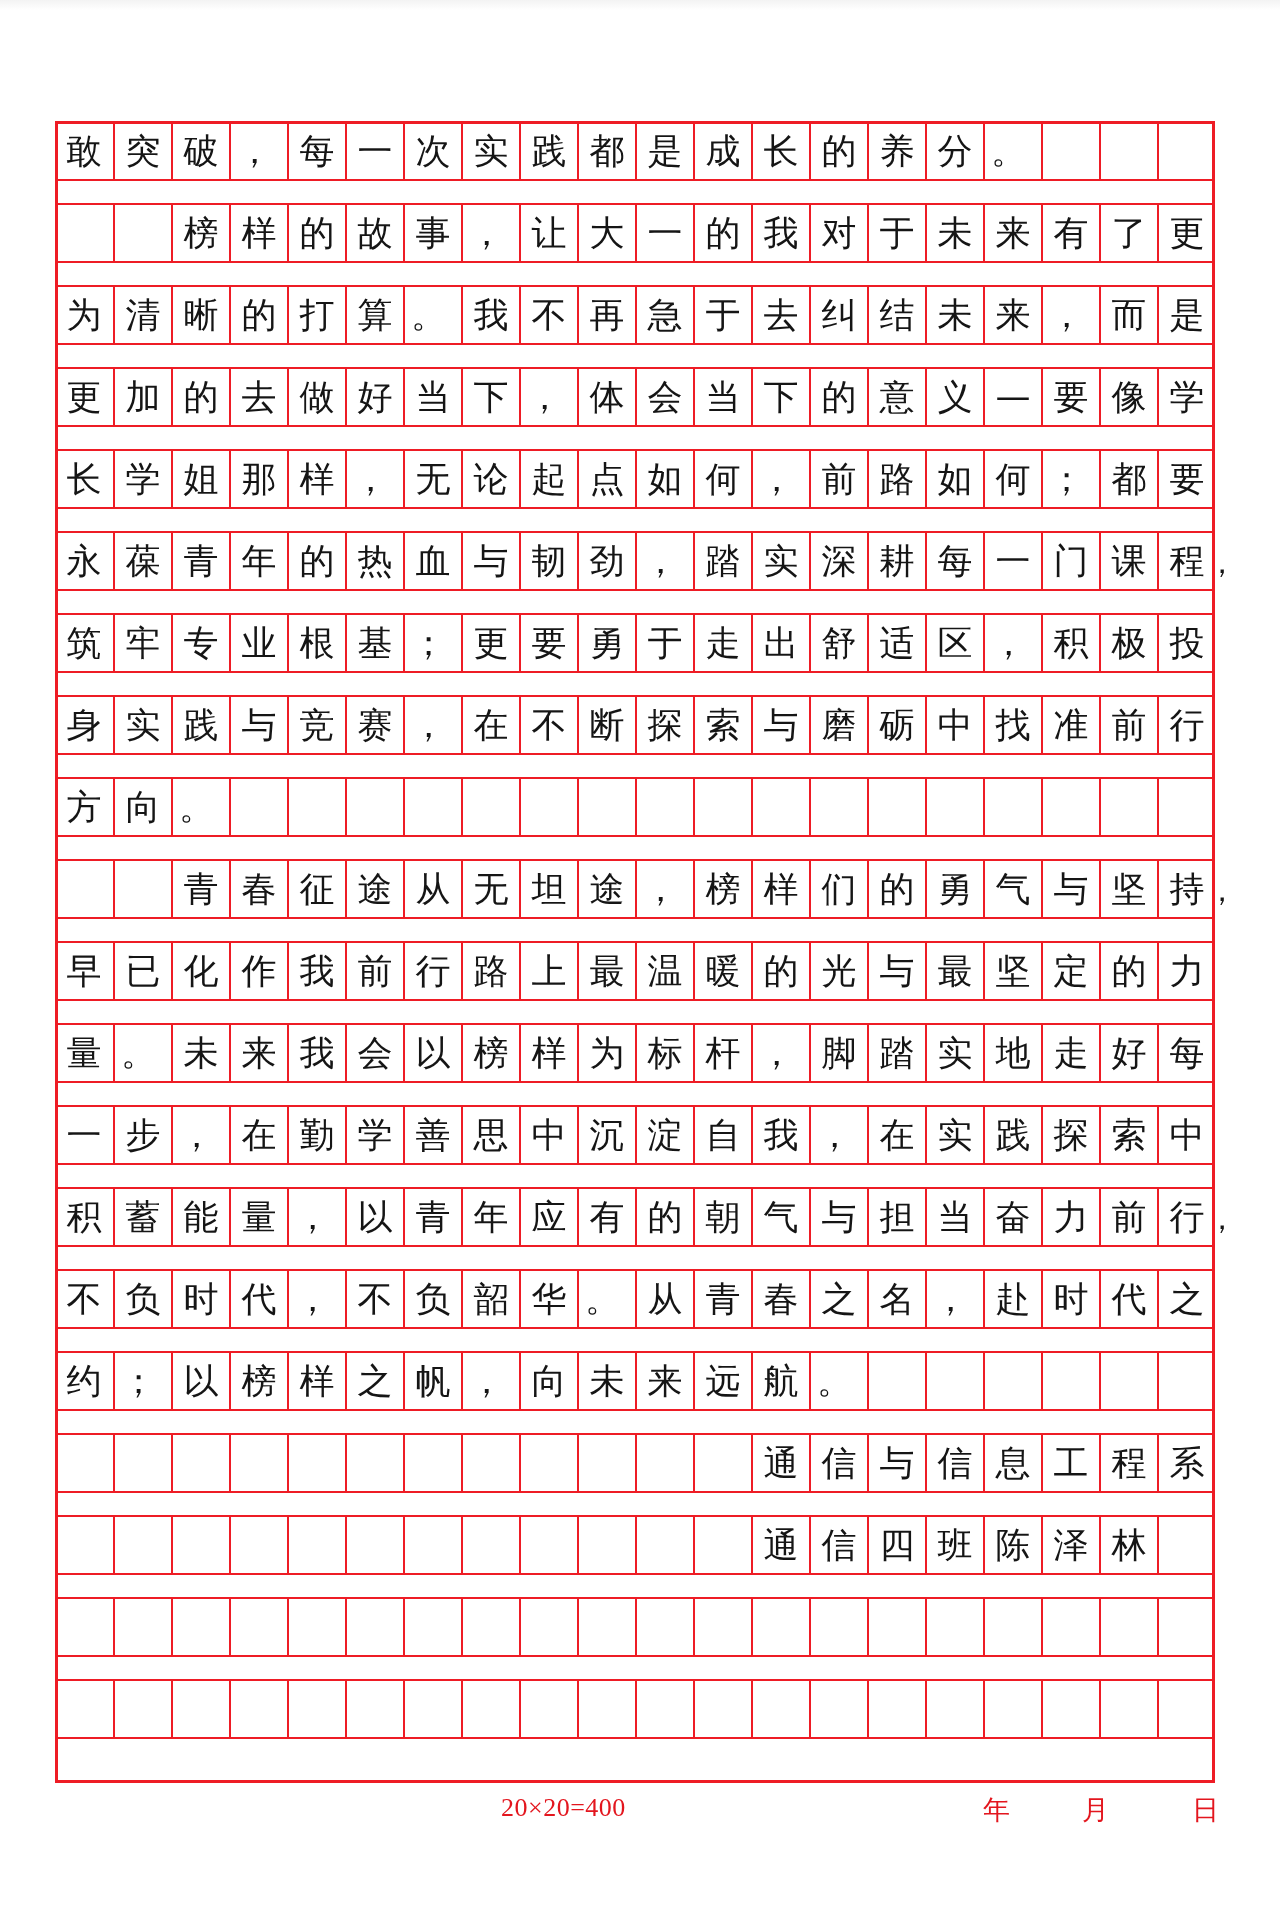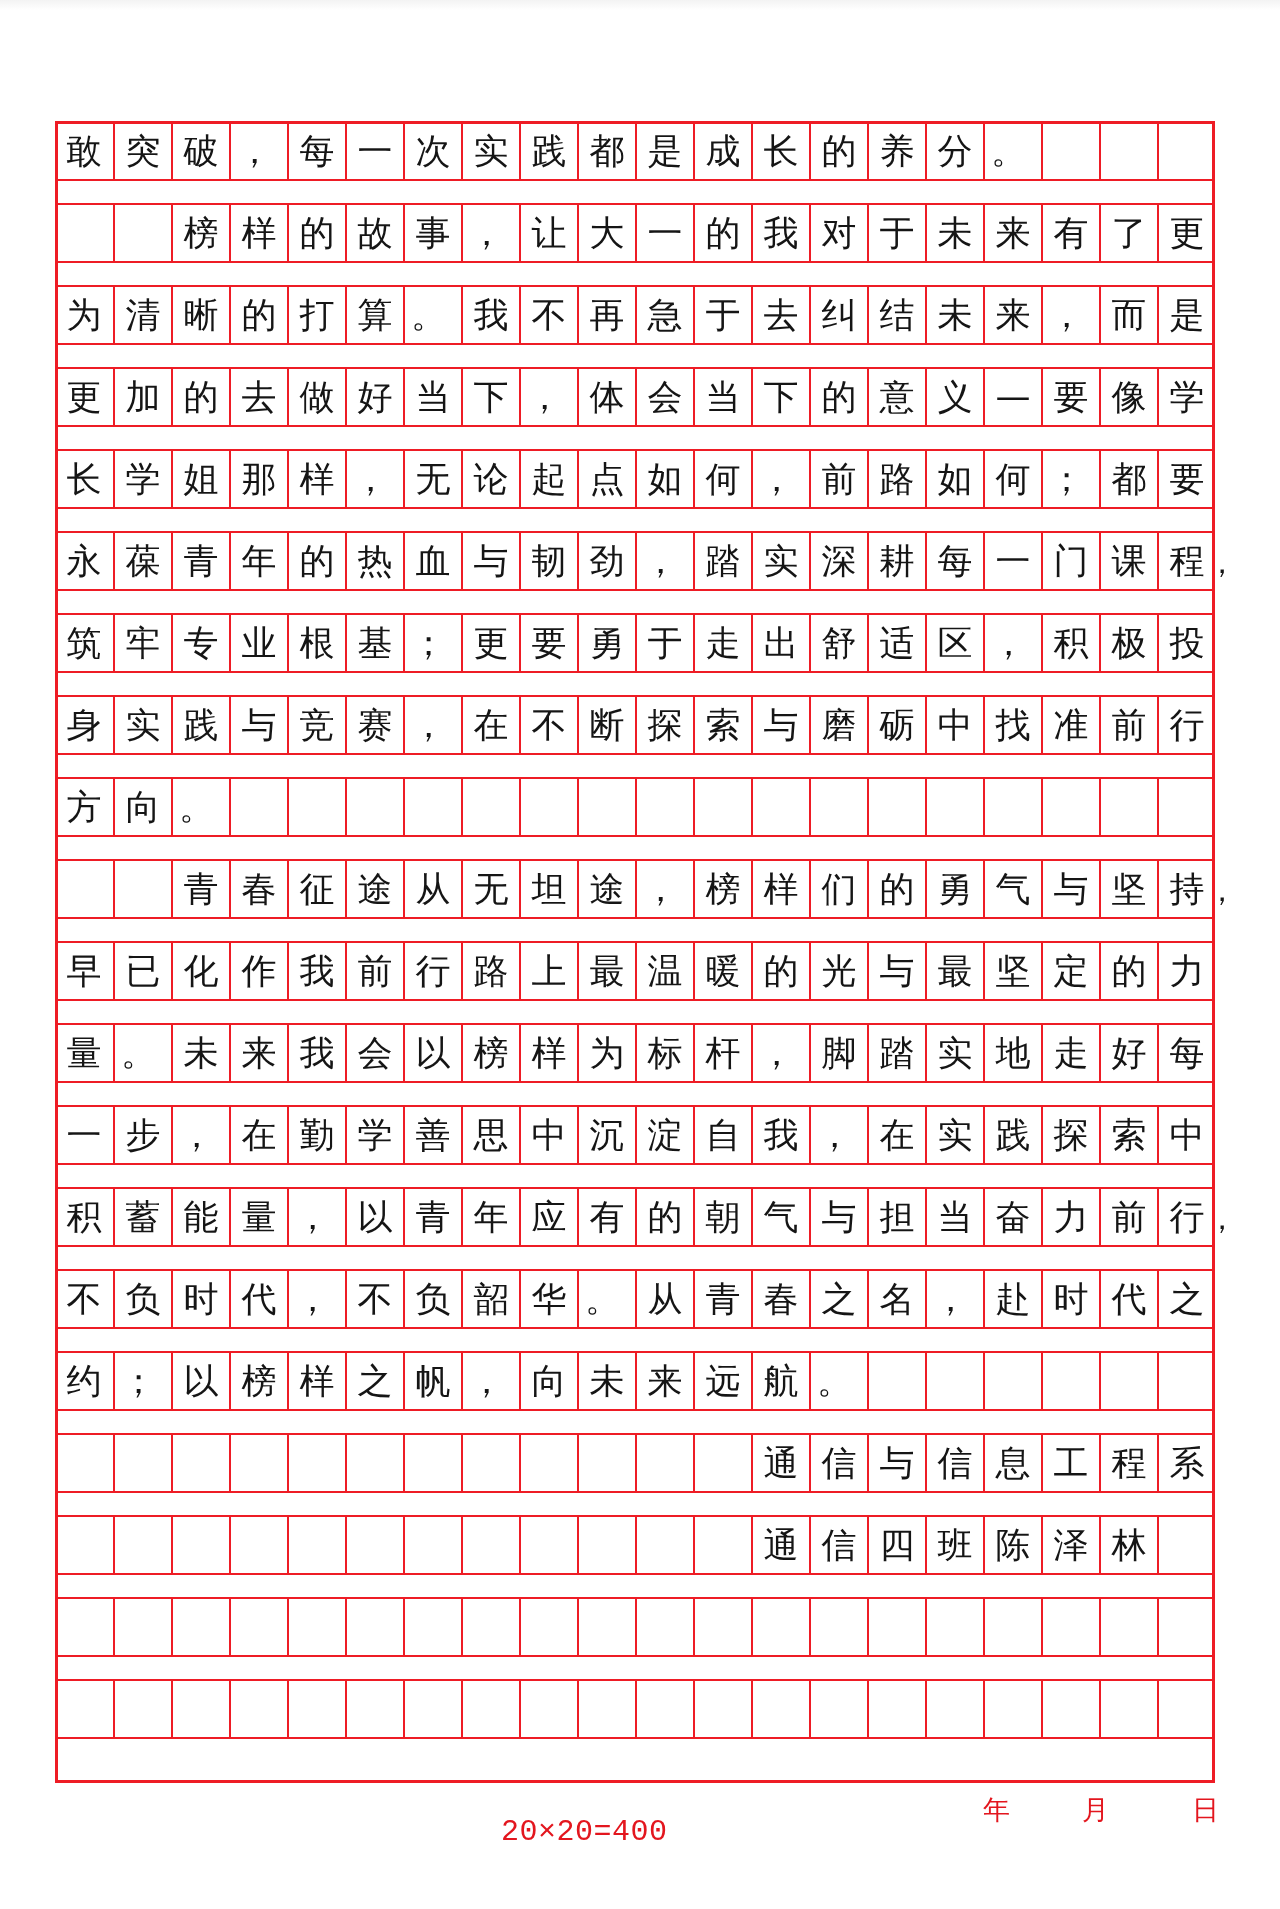--- a/index.html
+++ b/index.html
@@ -75,27 +75,26 @@
       top: 10px;
       font-size: 30px;
       line-height: 40px;
       color: var(--ink);
       z-index: 4;
     }
     .footer-capacity {
       position: absolute;
       left: 501px;
       top: 1792px;
-      font-family: Liberation Mono, monospace;
-      font-size: 30px;
+      font-family: Liberation Serif, serif;
+      font-size: 26px;
       line-height: 32px;
       letter-spacing: 0.5px;
       color: var(--footer);
       white-space: nowrap;
-      margin-top: 24px;
     }
     .footer-date {
       position: absolute;
       top: 1795px;
       font-size: 27px;
       line-height: 30px;
       color: var(--footer);
       font-family: "DejaVu Sans", sans-serif;
     }
     .footer-year  { left: 983px; }

